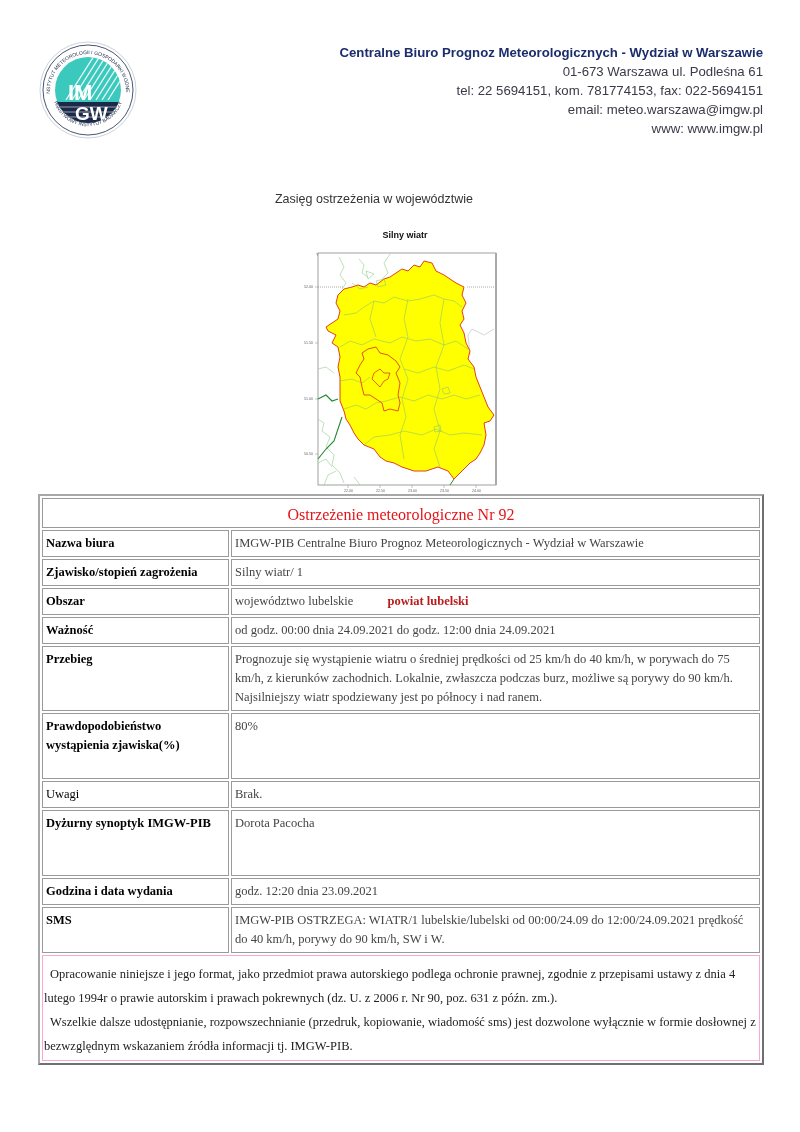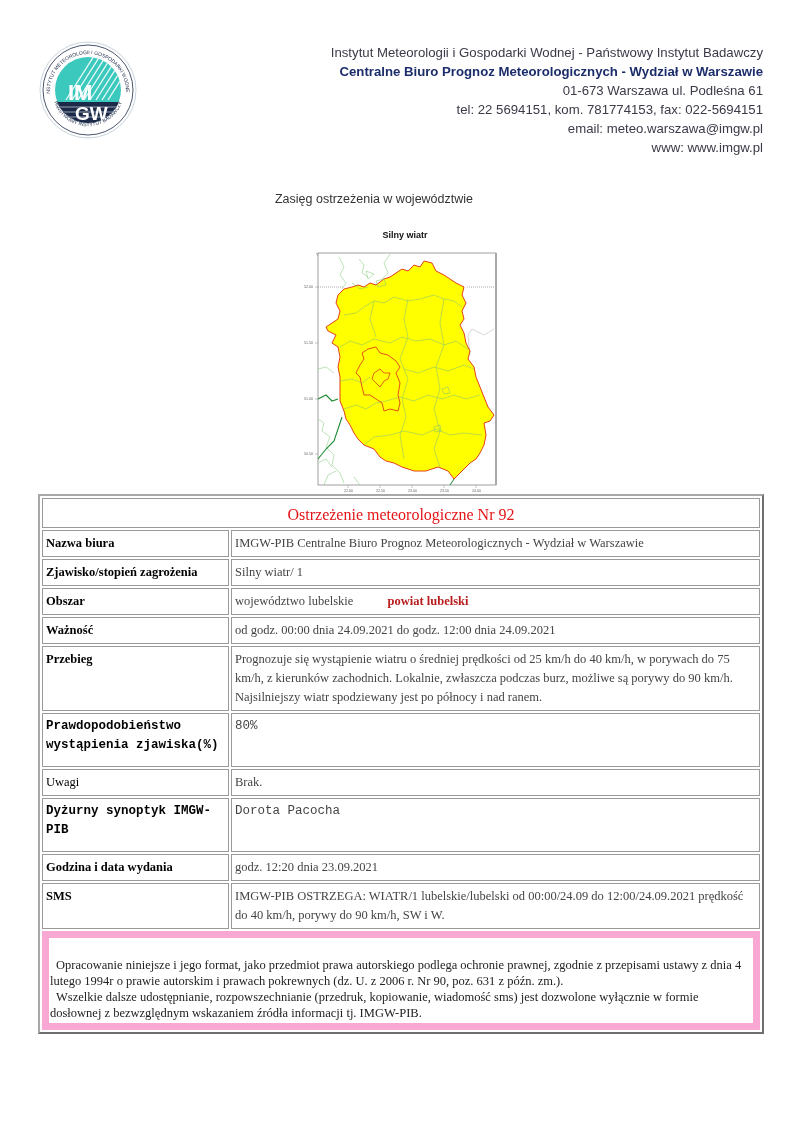--- a/index.html
+++ b/index.html
@@ -16,24 +16,24 @@
   .map-title { position: absolute; left: 0; width: 810px; top: 230px; text-align: center; font-size: 9px; color: #111; font-weight: bold; }
 
   .map { position: absolute; left: 304px; top: 249px; width: 200px; height: 246px; }
 
   table.warn { position: absolute; left: 38px; top: 494px; width: 726px; border-collapse: separate; border-spacing: 2px; border: 2px solid #a8a8a8; border-right-color: #6f6f6f; border-bottom-color: #6f6f6f; font-family: "Liberation Serif", serif; font-size: 12.5px; }
   table.warn td { border: 1px solid #9a9a9a; padding: 3px 3px; vertical-align: top; line-height: 19px; }
   table.warn td.label { width: 187px; color: #000; font-weight: bold; }
   table.warn td.label.normal { font-weight: normal; }
   table.warn td.val { color: #444; }
   table.warn td.title { text-align: center; color: #e41418; font-size: 16px; padding: 5px 0 1px; line-height: 22px; }
-  table.warn td.footer { color: #222; padding: 19px 1px 2px 1px; font-size: 12.5px; line-height: 16px; border: 7px solid #f9a8d4; }
+  table.warn td.footer { color: #222; padding: 6px 1px 2px 1px; font-size: 12.5px; line-height: 24px; border: 1px solid #f9a8d4; }
   table.warn td.footer p { text-indent: 6px; }
   .bold { font-weight: bold; color: #b91c1c; margin-left: 31px; }
-  tr.tall td { height: 54px; font-family: Liberation Mono, monospace; }
+  tr.tall td { height: 66px; }
 </style>
 </head>
 <body>
 
 <svg class="logo" viewBox="0 0 100 100">
   <defs>
     <clipPath id="inner">
         <circle cx="50" cy="50" r="33"></circle>
       </clipPath>
     <path id="ringTop" d="M 12 52 A 38 38 0 0 1 88 52"></path>
@@ -64,21 +64,20 @@
   <text x="37" y="80" font-family="Liberation Sans, sans-serif" font-weight="bold" font-size="19" fill="#ffffff">GW</text>
   <text font-family="Liberation Sans, sans-serif" font-size="5" fill="#1b2a48">
     <textPath href="#ringTop" startOffset="50%" text-anchor="middle">INSTYTUT METEOROLOGII I GOSPODARKI WODNEJ</textPath>
   </text>
   <text font-family="Liberation Sans, sans-serif" font-size="5" fill="#1b2a48">
     <textPath href="#ringBot" startOffset="50%" text-anchor="middle">PAŃSTWOWY INSTYTUT BADAWCZY</textPath>
   </text>
 </svg>
 
 <div class="header">
-  <div class="inst">Instytut Meteorologii i Gospodarki Wodnej - Państwowy Instytut Badawczy</div>
   <div class="bureau">Centralne Biuro Prognoz Meteorologicznych - Wydział w Warszawie</div>
   <div>01-673 Warszawa ul. Podleśna 61</div>
   <div>tel: 22 5694151, kom. 781774153, fax: 022-5694151</div>
   <div>email: meteo.warszawa@imgw.pl</div>
   <div>www: www.imgw.pl</div>
 </div>
 
 <div class="section-title">Zasięg ostrzeżenia w województwie</div>
 <div class="map-title">Silny wiatr</div>
 

